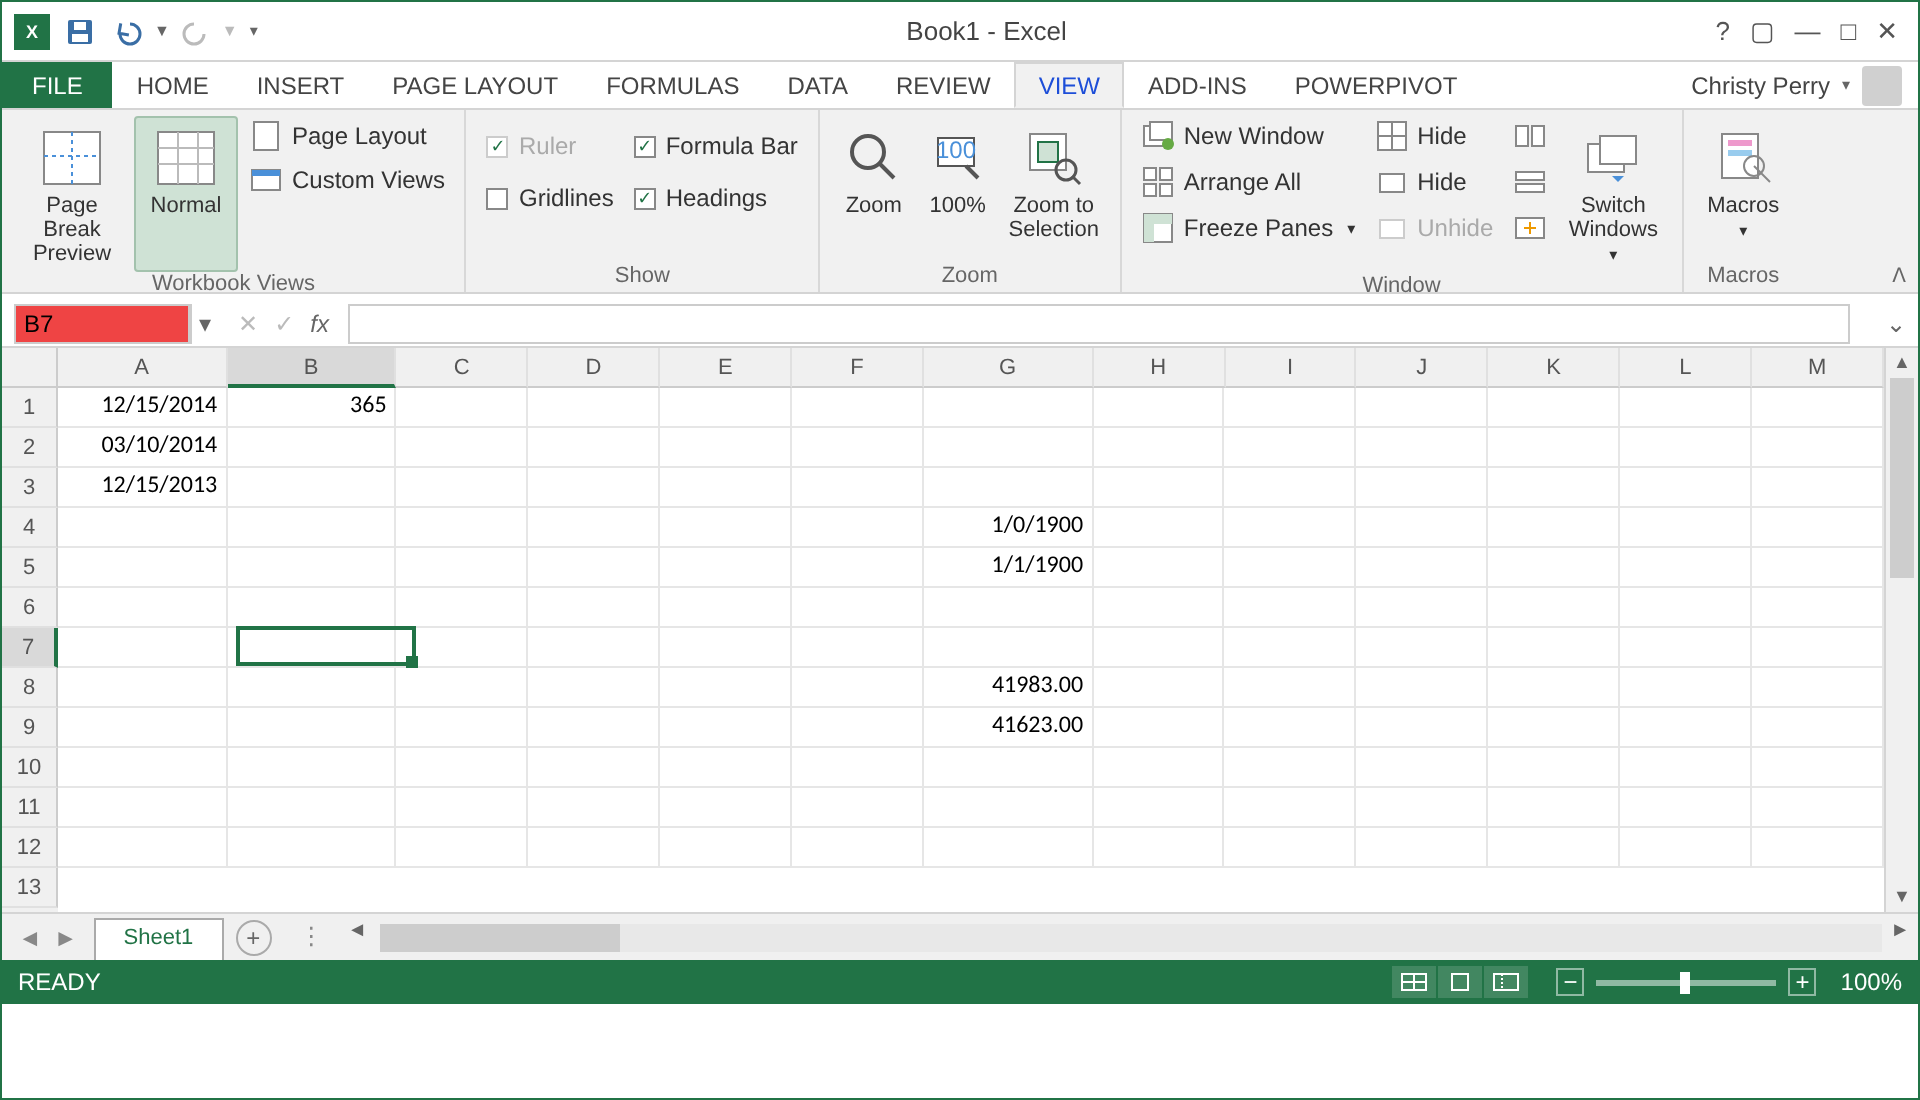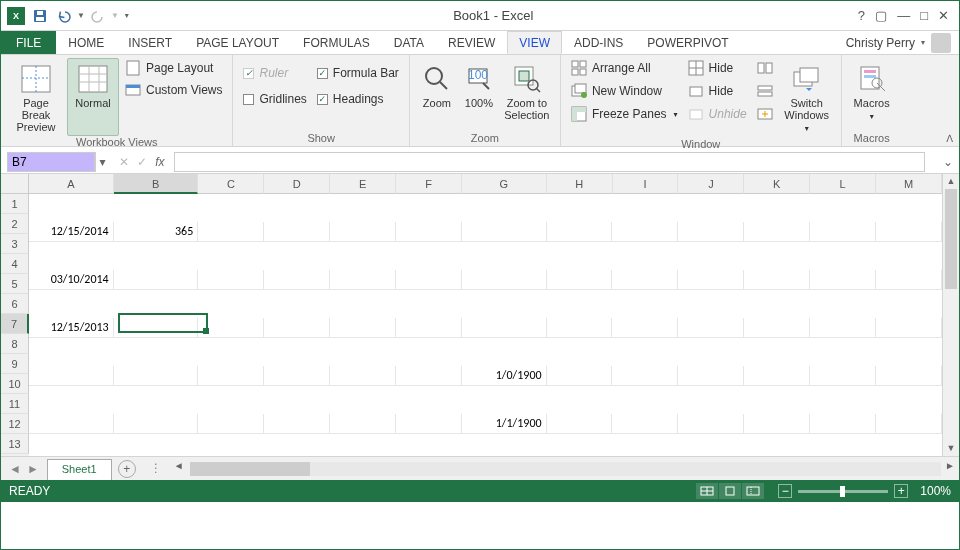--- a/index.html
+++ b/index.html
@@ -27,49 +27,49 @@
 .ribbon { height: 92px; background: #f1f1f1; display: flex; border-bottom: 1px solid #d4d4d4; position: relative; }
 .group { border-right: 1px solid #d8d8d8; padding: 3px 6px 0 6px; display: flex; flex-direction: column; }
 .group-body { flex: 1; display: flex; gap: 2px; }
 .group-label { text-align: center; color: #666; font-size: 11px; padding-bottom: 2px; }
 .bigbtn { width: 52px; display: flex; flex-direction: column; align-items: center; padding: 2px 2px; border: 1px solid transparent; border-radius: 2px; text-align:center; }
 .bigbtn.active { background: #cfe2d5; border: 1px solid #a3c2ad; }
 .bigbtn .icon { height: 36px; display: flex; align-items: center; justify-content: center; }
 .bigbtn .lbl { font-size: 11px; line-height: 12px; color: #333; }
 .col { display: flex; flex-direction: column; justify-content: flex-start; gap: 2px; }
 .smbtn { display: flex; align-items: center; gap: 5px; padding: 2px 4px; color: #333; font-size: 11px; white-space: nowrap; }
-.smbtn.disabled { color: #aaa; font-style: italic; }
+.smbtn.disabled { color: #aaa; }
 .chk { width: 11px; height: 11px; border: 1px solid #888; background: #fff; display: inline-flex; align-items: center; justify-content: center; font-size: 9px; }
 .chk.checked::after { content: "✓"; color: #217346; }
 .chk.disabled { border-color: #ccc; }
 .smicon { width: 16px; height: 16px; display: inline-block; }
 .collapse-caret { position: absolute; right: 6px; bottom: 2px; color: #666; font-size: 10px; }
 
 
 .fbar-area { height: 24px; display: flex; border-bottom: 1px solid #d4d4d4; align-items: center; margin-top:3px; }
-.namebox { width: 88px; height: 20px; border: 1px solid #ccc; margin-left: 6px; padding: 2px 4px; background: #c4b5fd; display: flex; align-items: center; }
+.namebox { width: 88px; height: 20px; border: 1px solid #ccc; margin-left: 6px; padding: 2px 4px; background: #ef4444; display: flex; align-items: center; }
 .namebox-dd { width: 14px; text-align: center; color: #666; border-left:1px solid #ccc; height:20px; display:flex; align-items:center; justify-content:center; }
 .fbar-icons { display: flex; gap: 8px; padding: 0 10px; color: #bbb; align-items: center; }
 .fxlabel { font-style: italic; color: #666; }
 .fbar { flex: 1; height: 20px; border: 1px solid #ccc; margin-right: 16px; background: #fff; padding: 2px 4px; }
 .fbar-exp { width:14px; color:#666; text-align:center; margin-right:4px; }
 
 
 .grid-wrap { position: relative; height: 282px; display: flex; }
 .rowhdrs { width: 28px; background: #f0f0f0; }
 .corner { height: 20px; border-right: 1px solid #ccc; border-bottom: 1px solid #ccc; background: #f0f0f0; }
 .rowhdr { height: 20px; border-right: 1px solid #ccc; border-bottom: 1px solid #e0e0e0; text-align: center; color: #555; font-size: 11px; line-height: 20px; background: #f0f0f0; }
 .rowhdr.sel { background: #d9d9d9; border-right: 2px solid #217346; }
 .gridcols { flex: 1; overflow: hidden; position: relative; }
 .colhdrs { display: flex; height: 20px; }
 .colhdr { width: 70px; border-right: 1px solid #e0e0e0; border-bottom: 1px solid #ccc; text-align: center; color: #555; font-size: 11px; line-height: 20px; background: #f0f0f0; }
 .colhdr.sel { background: #d9d9d9; border-bottom: 2px solid #217346; }
 .colhdr.wide { width: 90px; }
 .cells { }
-.row { display: flex; height: 20px; margin-top: 28px; }
+.row { display: flex; height: 20px; }
 .cell { width: 70px; border-right: 1px solid #e6e6e6; border-bottom: 1px solid #e6e6e6; text-align: right; padding-right: 4px; color: #000; font-size: 12px; line-height: 19px; font-family: Calibri, sans-serif; }
 .cell.wide { width: 90px; }
 .sel-rect { position: absolute; border: 2px solid #217346; background: transparent; pointer-events: none; }
 .sel-handle { position: absolute; width: 6px; height: 6px; background: #217346; right: -3px; bottom: -3px; }
 .vscroll { width: 17px; background: #f0f0f0; border-left: 1px solid #d4d4d4; position: relative; }
 .vscroll .thumb { position: absolute; left: 2px; right: 2px; top: 15px; height: 100px; background: #cdcdcd; }
 .vscroll .arr { position: absolute; left: 0; right: 0; height: 15px; text-align: center; color: #666; font-size: 9px; line-height: 15px; }
 
 
 .sheetbar { height: 24px; display: flex; border-top: 1px solid #d4d4d4; background: #f0f0f0; }
@@ -261,37 +261,37 @@
     </div>
     <div class="group-label">Zoom</div>
   </div>
 
   <div class="group">
     <div class="group-body">
       <div class="col" style="gap:3px">
         <div class="smbtn">
             <span class="smicon">
               <svg width="16" height="16">
+                <rect x="1" y="3" width="12" height="10" fill="#fff" stroke="#888"></rect>
+                <rect x="4" y="1" width="11" height="9" fill="#fff" stroke="#888"></rect>
+                <circle cx="13" cy="12" r="3" fill="#6a4"></circle>
+              </svg>
+            </span>
+            <span>New Window</span>
+          </div>
+        <div class="smbtn">
+            <span class="smicon">
+              <svg width="16" height="16">
                 <rect x="1" y="1" width="6" height="6" fill="#fff" stroke="#888"></rect>
                 <rect x="9" y="1" width="6" height="6" fill="#fff" stroke="#888"></rect>
                 <rect x="1" y="9" width="6" height="6" fill="#fff" stroke="#888"></rect>
                 <rect x="9" y="9" width="6" height="6" fill="#fff" stroke="#888"></rect>
               </svg>
             </span>
             <span>Arrange All</span>
-          </div>
-        <div class="smbtn">
-            <span class="smicon">
-              <svg width="16" height="16">
-                <rect x="1" y="3" width="12" height="10" fill="#fff" stroke="#888"></rect>
-                <rect x="4" y="1" width="11" height="9" fill="#fff" stroke="#888"></rect>
-                <circle cx="13" cy="12" r="3" fill="#6a4"></circle>
-              </svg>
-            </span>
-            <span>New Window</span>
           </div>
         <div class="smbtn">
             <span class="smicon">
               <svg width="16" height="16">
                 <rect x="1" y="1" width="14" height="14" fill="#fff" stroke="#888"></rect>
                 <rect x="1" y="1" width="5" height="14" fill="#cfe2d5"></rect>
                 <rect x="1" y="1" width="14" height="5" fill="#cfe2d5"></rect>
               </svg>
             </span>
             <span>Freeze Panes</span>

